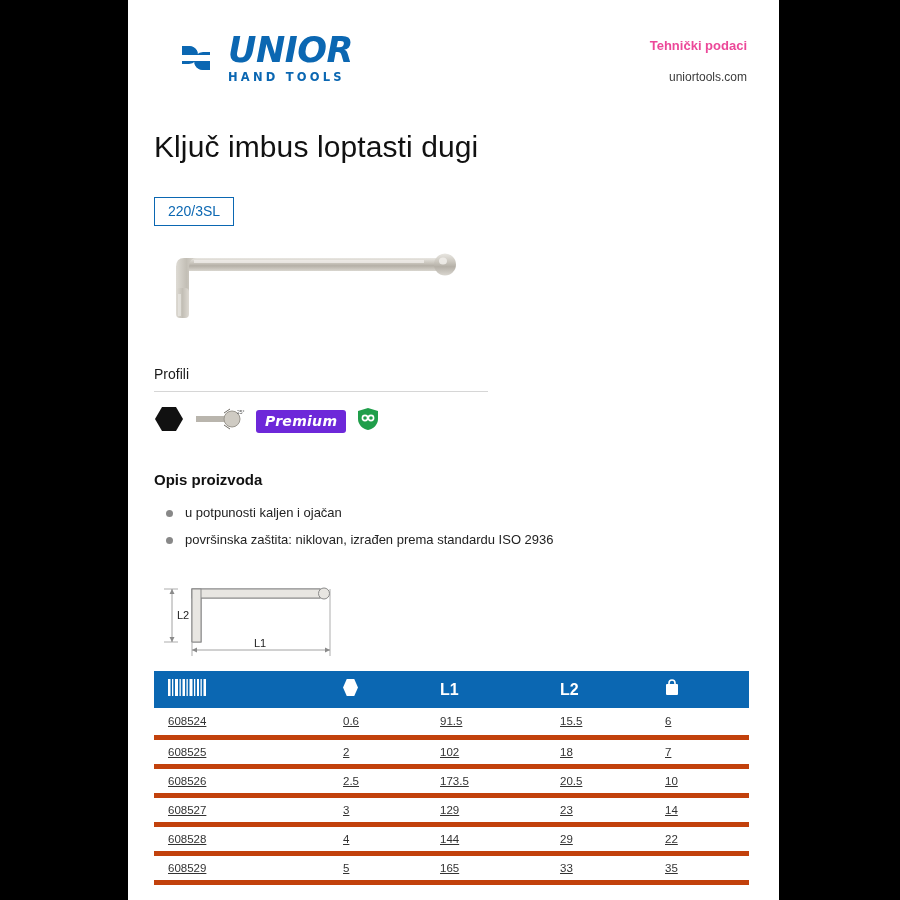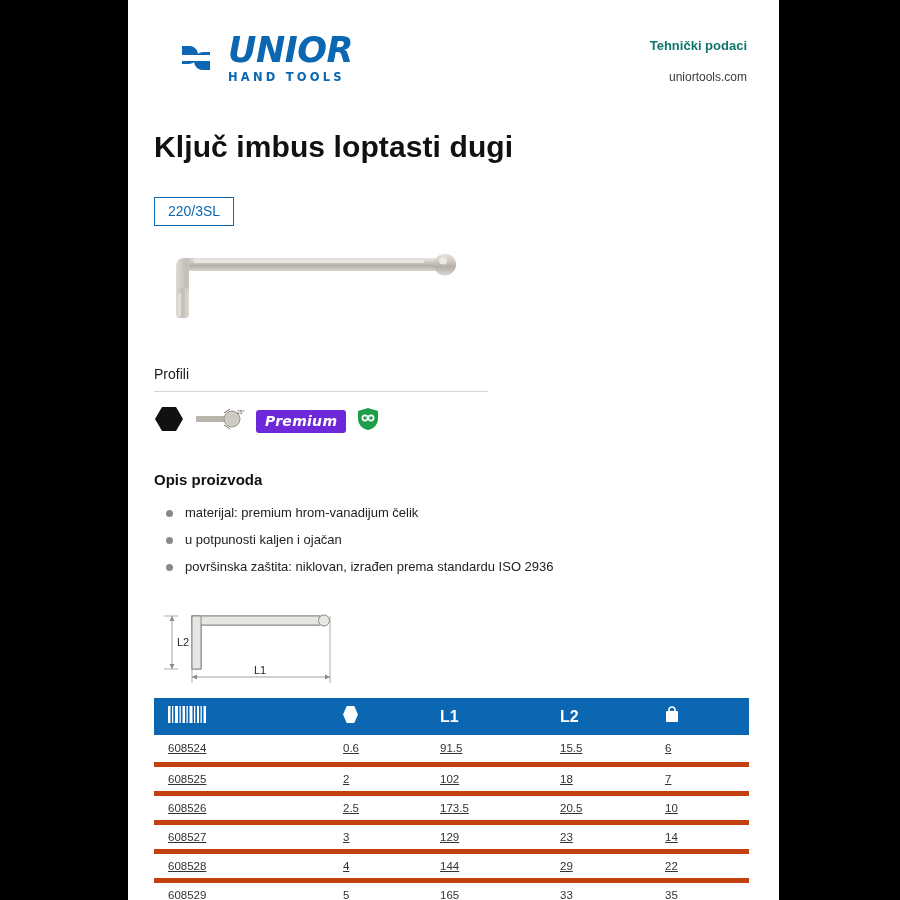--- a/index.html
+++ b/index.html
@@ -51,34 +51,34 @@
     margin-top: 4px;
     font-family: "DejaVu Sans", sans-serif;
   }
   .header-right {
     text-align: right;
     padding-top: 6px;
   }
   .header-right .t1 {
     font-size: 13px;
     font-weight: bold;
-    color: #0f766e;
+    color: #ec4899;
   }
   .header-right .t2 {
     font-size: 12px;
     color: #3b3b3b;
     margin-top: 17px;
   }
 
   
   .product-title {
     font-size: 30px;
     color: #111;
     margin: 46px 0 0 0;
-    font-weight: bold;
+    font-weight: normal;
     letter-spacing: 0.1px;
   }
 
   
   .code-chip {
     display: inline-block;
     margin-top: 33px;
     border: 1px solid #0b67b2;
     color: #0b67b2;
     font-size: 14px;
@@ -296,21 +296,20 @@
           <path d="M12 1 L22 4 v8 c0 6 -5 10 -10 11 C7 22 2 18 2 12 V4 z" fill="#1f9e4a"></path>
           <circle cx="9" cy="11" r="2.6" fill="none" stroke="#fff" stroke-width="1.6"></circle>
           <circle cx="15" cy="11" r="2.6" fill="none" stroke="#fff" stroke-width="1.6"></circle>
         </svg>
       </span>
     </div>
 
     
     <div class="opis-title">Opis proizvoda</div>
     <ul class="bullets">
-      <li>materijal: premium hrom-vanadijum čelik</li>
       <li>u potpunosti kaljen i ojačan</li>
       <li>površinska zaštita: niklovan, izrađen prema standardu ISO 2936</li>
     </ul>
 
     
     <div class="drawing">
       <svg width="230" height="90" viewBox="0 0 230 90">
 
         <path d="M38 20 h128 v9 h-119 v44 h-9 z" fill="none" stroke="#8a8a8a" stroke-width="1.2"></path>
         <rect x="38" y="20" width="128" height="9" fill="#e8e6e2" stroke="#8a8a8a" stroke-width="1"></rect>

